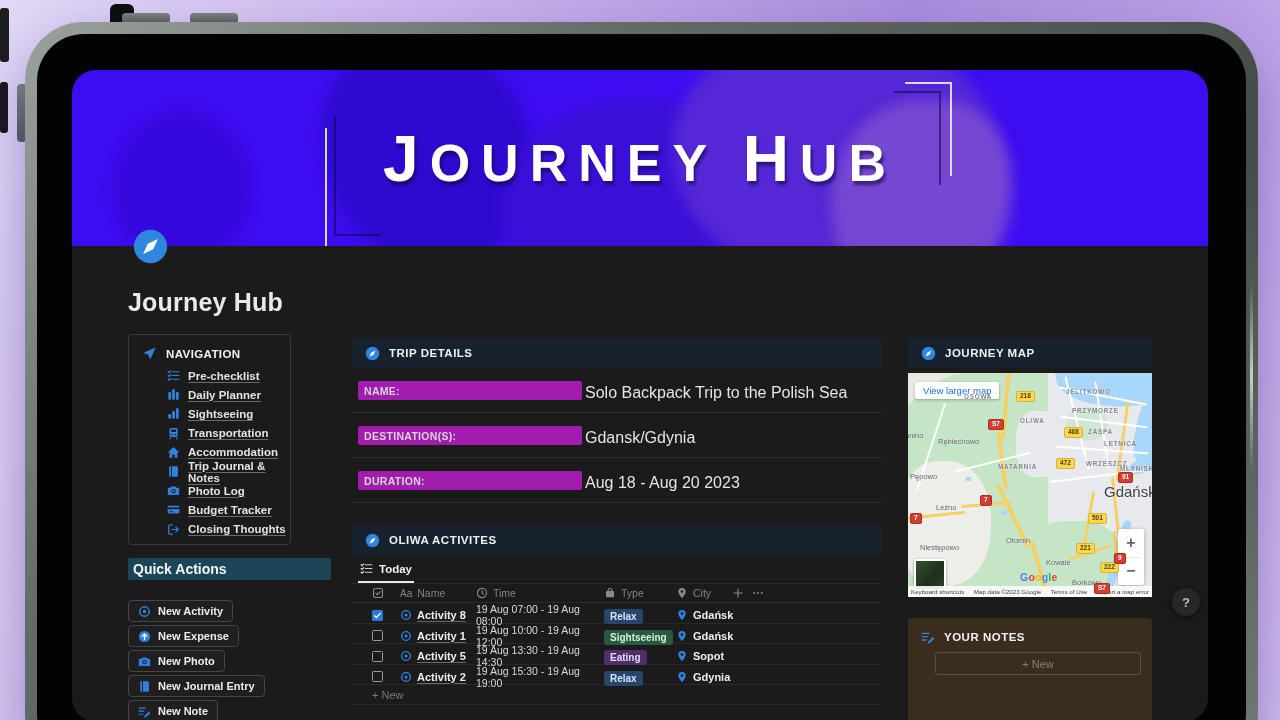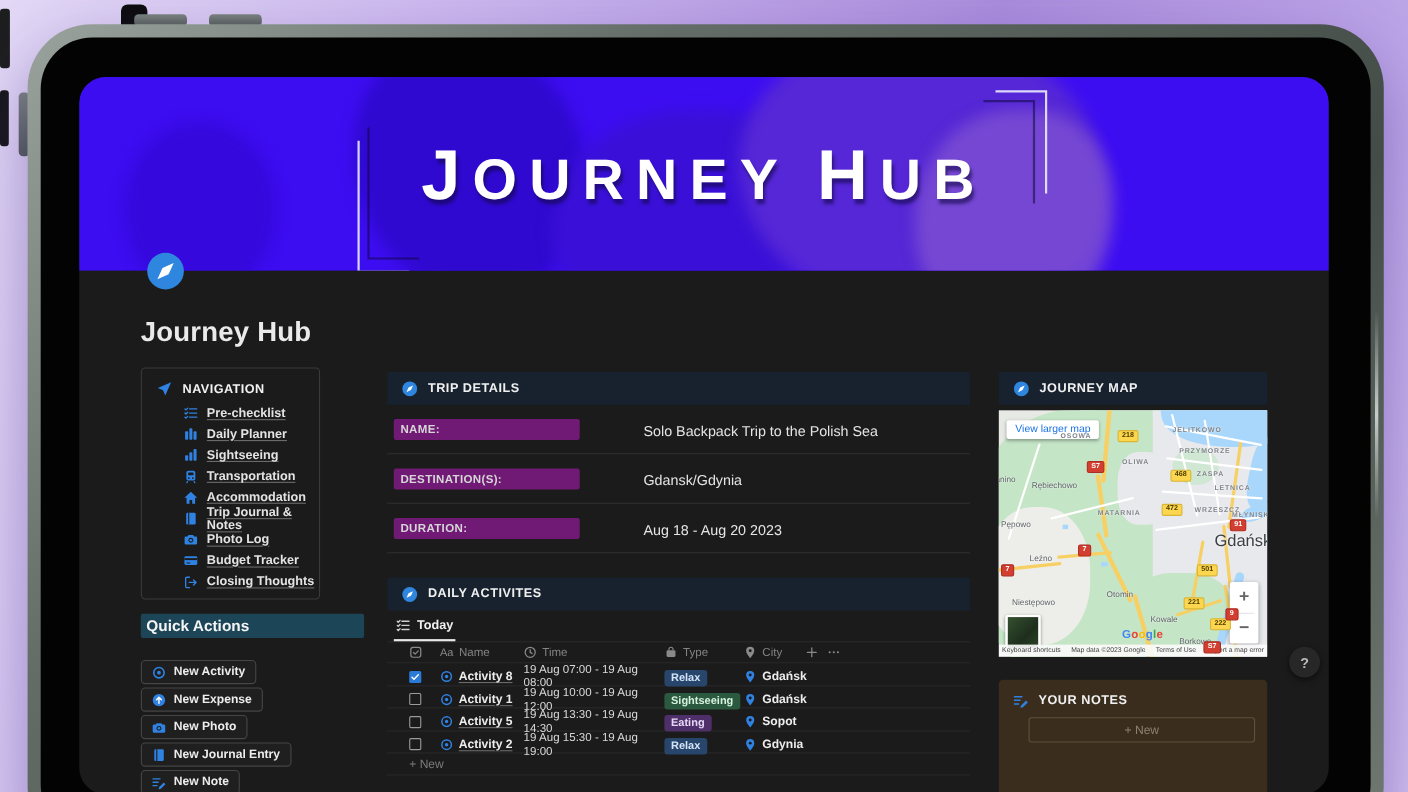--- a/index.html
+++ b/index.html
@@ -65,24 +65,24 @@
   
   .qa-head{position:absolute;left:56px;top:488px;width:203px;height:22px;background:#1d4558;border-radius:2px;
     color:#f5f5f5;font-size:14px;font-weight:bold;display:flex;align-items:center;padding-left:5px;box-sizing:border-box;}
   .qa-list{position:absolute;left:56px;top:530px;display:flex;flex-direction:column;gap:3px;align-items:flex-start;}
   .qa-btn{display:flex;align-items:center;gap:7px;height:20px;padding:0 9px;border:1px solid #464646;border-radius:4px;
     color:#ececec;font-size:11px;font-weight:bold;background:rgba(255,255,255,.02);cursor:pointer;}
   .qa-btn .ic{width:13px;height:13px;color:#2f82e2;}
   
   .trip-card{position:absolute;left:280px;top:268px;width:530px;}
   .trip-row{height:44px;border-bottom:1px solid #2e2e2e;position:relative;}
-  .trip-label{position:absolute;left:6px;top:13px;width:169px;height:19px;background:#701a75;border-radius:2px;
+  .trip-label{position:absolute;left:6px;top:13px;width:224px;height:19px;background:#a21caf;border-radius:2px;
     display:flex;align-items:center;padding-left:6px;box-sizing:border-box;
     font-size:10.5px;font-weight:bold;color:#d6d6d6;letter-spacing:.3px;}
-  .trip-value{position:absolute;left:233px;top:16px;font-size:13px;color:#e4e4e4;}
+  .trip-value{position:absolute;left:233px;top:16px;font-size:16px;color:#e4e4e4;}
   
   .dact-card{position:absolute;left:280px;top:455px;width:530px;}
   .tabrow{height:29px;border-bottom:1px solid #2a2a2a;display:flex;align-items:flex-end;padding-left:6px;box-sizing:border-box;}
   .tab{display:flex;align-items:center;gap:6px;padding:0 2px 6px 2px;border-bottom:2px solid #e8e8e8;cursor:pointer;}
   .tab .ic{width:13px;height:13px;color:#cfcfcf;}
   .tab .lbl{font-size:11.5px;font-weight:bold;color:#f0f0f0;}
   .dgrid{display:grid;grid-template-columns:28px 76px 128px 72px 56px 20px 24px 1fr;align-items:center;padding-left:20px;}
   .dhead{height:18px;color:#838383;font-size:10.5px;}
   .dhead .cell{display:flex;align-items:center;gap:5px;}
   .dhead .ic{width:12px;height:12px;color:#8a8a8a;}
@@ -363,21 +363,21 @@
     </div>
 
     <div class="dact-card">
       <div class="secbar">
         <span class="ic compass-slot">
               <svg viewBox="0 0 16 16">
                 <circle cx="8" cy="8" r="7.2" fill="#2e86de"></circle>
                 <path d="M11.2 4.8 L9.2 9.2 4.8 11.2 6.8 6.8 Z" fill="#fff"></path>
               </svg>
             </span>
-        <span>DAILY ACTIVITES</span>
+        <span>OLIWA ACTIVITES</span>
       </div>
       <div class="tabrow">
         <div class="tab">
           <span class="ic" id="tab-icon">
                 <svg viewBox="0 0 16 16" fill="none" stroke="currentColor" stroke-width="1.5" stroke-linecap="round">
                   <path d="M6.6 3.4h8M6.6 8h8M6.6 12.6h8"></path>
                   <path d="M1.4 3.4l1.1 1.1 2-2"></path>
                   <path d="M1.4 8l1.1 1.1 2-2"></path>
                   <path d="M1.4 12.6l1.1 1.1 2-2"></path>
                 </svg>

